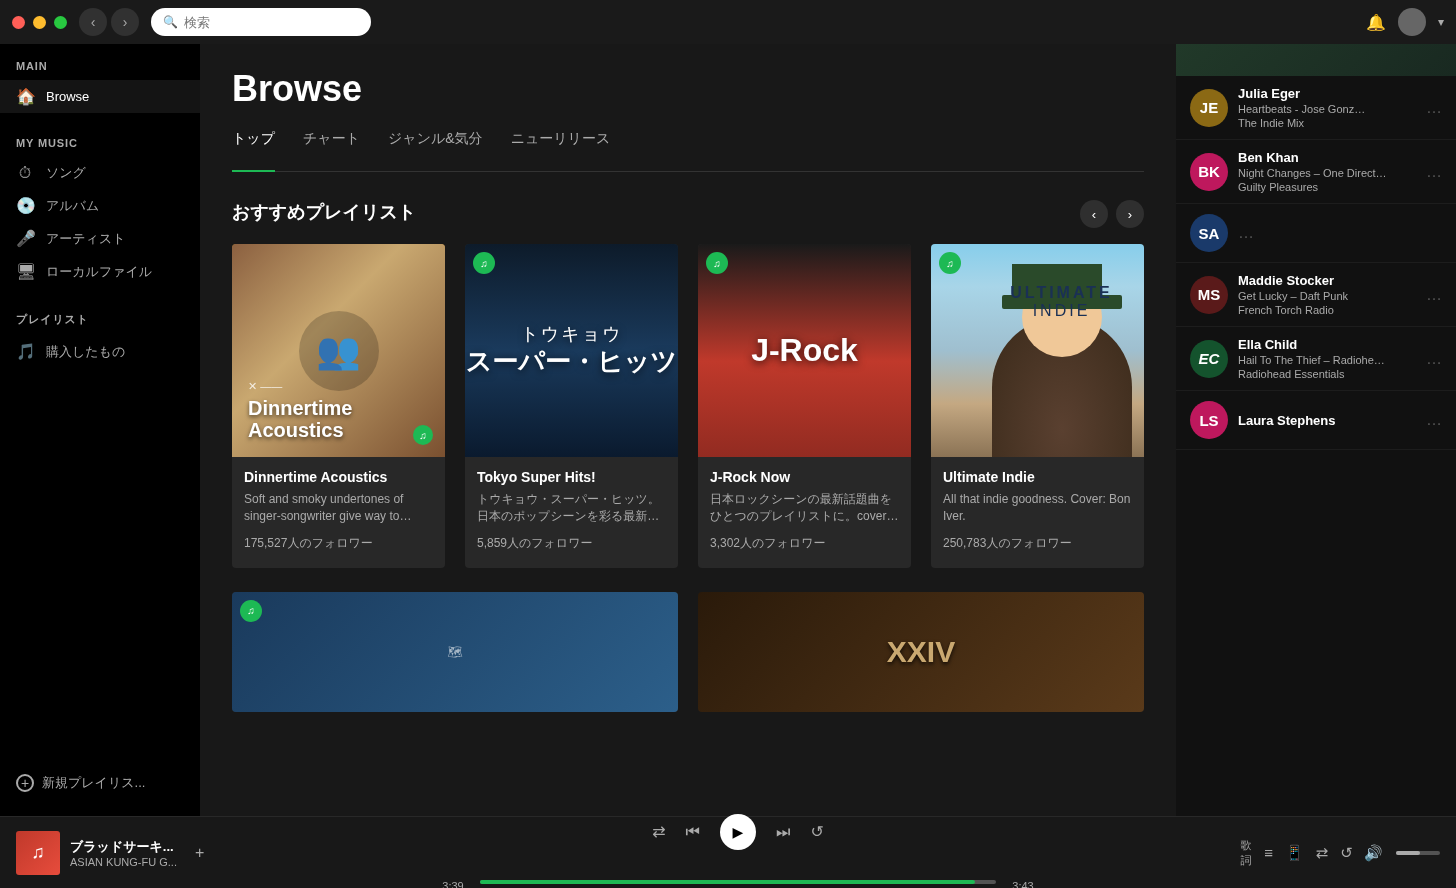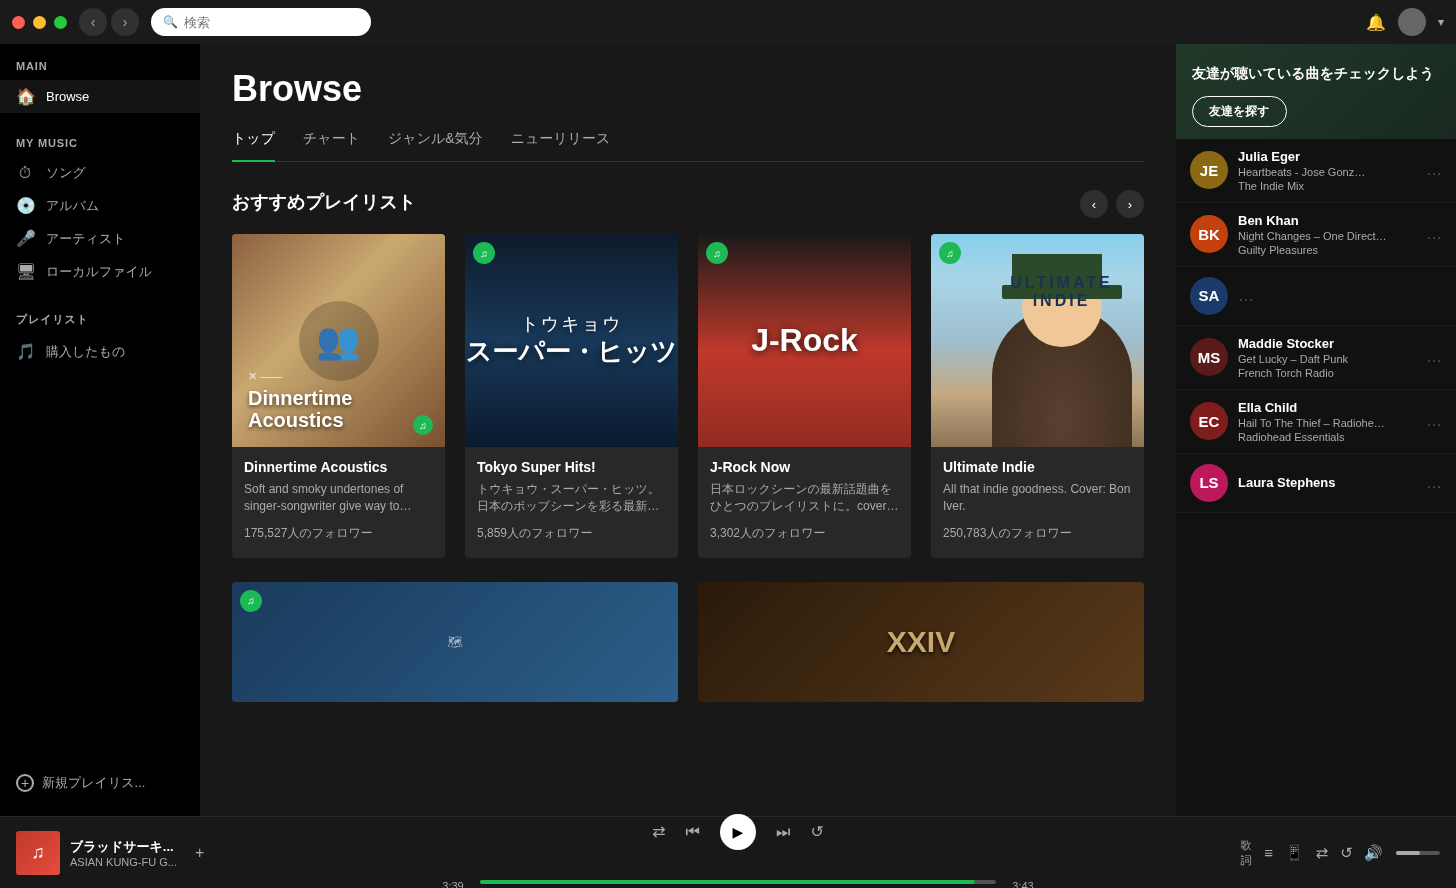--- a/index.html
+++ b/index.html
@@ -150,21 +150,21 @@
     }
     .tabs {
       display: flex;
       gap: 28px;
       border-bottom: 1px solid #333;
       margin-bottom: 28px;
     }
     .tab {
       font-size: 14px;
       color: #aaa;
-      padding-bottom: 12px;
+      padding-bottom: 22px;
       cursor: pointer;
       border-bottom: 2px solid transparent;
       margin-bottom: -1px;
     }
     .tab.active {
       color: #fff;
       border-bottom: 2px solid #1db954;
     }
     .section-header {
       display: flex;
@@ -580,21 +580,21 @@
         </div>
       </div>
 
       <div class="playlist-card">
         <div class="playlist-thumb">
           <div class="indie-bg">
             <div style="position:absolute;top:8px;left:8px;width:22px;height:22px;background:#1db954;border-radius:50%;display:flex;align-items:center;justify-content:center;font-size:10px;z-index:2;">♫</div>
             <div class="indie-hat-area">
               <div class="indie-text-overlay">
                 <div style="font-size:16px;font-weight:900;letter-spacing:3px;color:#1a3055;">ULTIMATE</div>
-                <div style="font-size:16px;font-weight:700;letter-spacing:3px;color:#1a3055;">INDIE</div>
+                <div style="font-size:16px;font-weight:400;letter-spacing:3px;color:#1a3055;">INDIE</div>
               </div>
 
               <div style="position:absolute;bottom:0;left:50%;transform:translateX(-50%);width:140px;height:140px;background:radial-gradient(ellipse at 50% 80%, #5a4030 0%, #3a2a1a 100%);border-radius:50% 50% 0 0;"></div>
               <div style="position:absolute;bottom:100px;left:50%;transform:translateX(-50%);width:80px;height:80px;background:#f0c898;border-radius:50%;"></div>
               <div style="position:absolute;bottom:160px;left:50%;transform:translateX(-50%) translateX(-5px);width:90px;height:50px;background:#2a4a2a;border-radius:4px 4px 0 0;"></div>
               <div style="position:absolute;bottom:148px;left:50%;transform:translateX(-50%);width:120px;height:14px;background:#2a4a2a;border-radius:2px;"></div>
             </div>
           </div>
         </div>
         <div class="card-info">
@@ -616,39 +616,35 @@
         <div class="partial-thumb-right">
           <div style="color:#c9a870;font-size:30px;font-weight:900;text-shadow:0 2px 4px rgba(0,0,0,0.8);">XXIV</div>
         </div>
       </div>
     </div>
   </div>
 
   <div class="right-panel">
     <div class="friend-header">
       <div class="friend-header-bg"></div>
-      <div class="friend-header-content">
-        <div class="friend-header-text">友達が聴いている曲をチェックしよう</div>
-        <button class="find-friends-btn">友達を探す</button>
-      </div>
     </div>
     <div class="friend-list">
 
       <div class="friend-item">
         <div class="friend-avatar" style="background:#8B6914;">JE</div>
         <div class="friend-info">
           <div class="friend-name">Julia Eger</div>
           <div class="friend-track">Heartbeats - Jose Gonz…</div>
           <div class="friend-track">The Indie Mix</div>
         </div>
         <span class="friend-more">…</span>
       </div>
 
       <div class="friend-item">
-        <div class="friend-avatar" style="background:#c2410c;">BK</div>
+        <div class="friend-avatar" style="background:#be185d;">BK</div>
         <div class="friend-info">
           <div class="friend-name">Ben Khan</div>
           <div class="friend-track">Night Changes – One Direct…</div>
           <div class="friend-track">Guilty Pleasures</div>
         </div>
         <span class="friend-more">…</span>
       </div>
 
       <div class="friend-item">
         <div class="friend-avatar" style="background:#1a3a6a;">SA</div>
@@ -659,21 +655,21 @@
         <div class="friend-avatar" style="background:#5a1a1a;">MS</div>
         <div class="friend-info">
           <div class="friend-name">Maddie Stocker</div>
           <div class="friend-track">Get Lucky – Daft Punk</div>
           <div class="friend-track">French Torch Radio</div>
         </div>
         <span class="friend-more">…</span>
       </div>
 
       <div class="friend-item">
-        <div class="friend-avatar" style="background:#7f1d1d;">EC</div>
+        <div class="friend-avatar" style="background:#14532d;font-style:italic;">EC</div>
         <div class="friend-info">
           <div class="friend-name">Ella Child</div>
           <div class="friend-track">Hail To The Thief – Radiohe…</div>
           <div class="friend-track">Radiohead Essentials</div>
         </div>
         <span class="friend-more">…</span>
       </div>
 
       <div class="friend-item">
         <div class="friend-avatar" style="background:#be185d;">LS</div>

